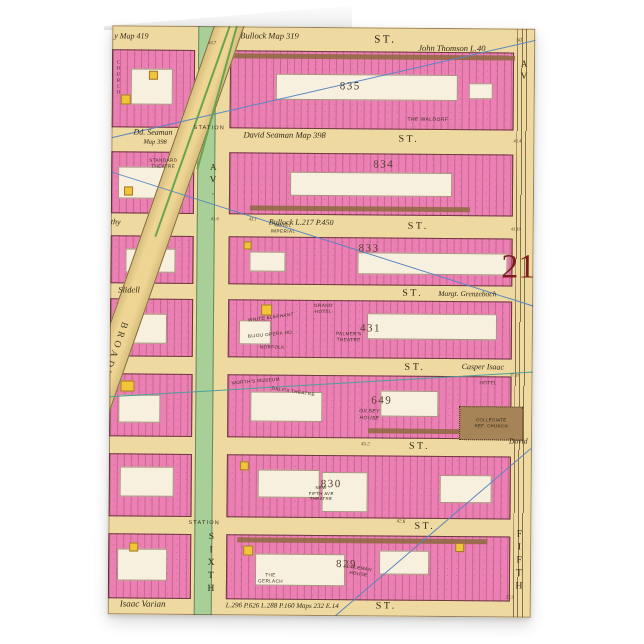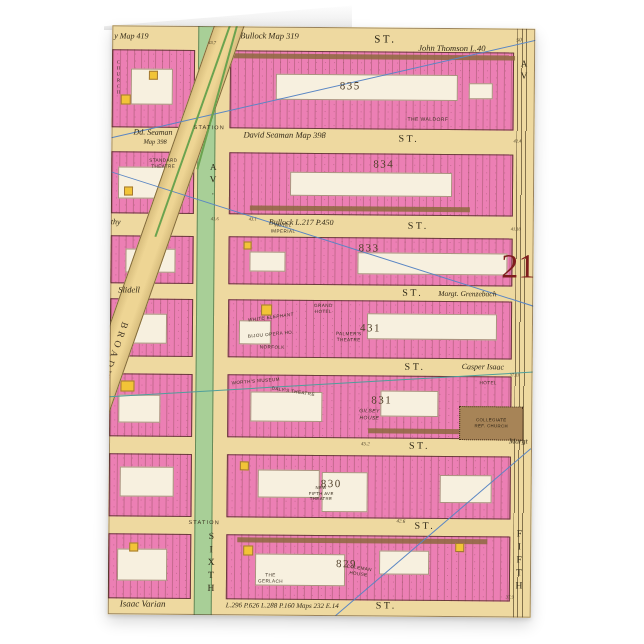--- a/index.html
+++ b/index.html
@@ -186,36 +186,36 @@
       <div class="itl" style="left:8px;top:259px;font-size:8.5px;">Slidell</div>
       <div class="st" style="left:292px;top:259px;">ST.</div>
       <div class="itl" style="left:328px;top:261px;font-size:7.5px;">Margt. Grenzebach</div>
 
       <div class="st" style="left:295px;top:333px;">ST.</div>
       <div class="itl" style="left:352px;top:334px;font-size:8px;">Casper Isaac</div>
       <div class="num" style="left:400px;top:344px;">37.11</div>
 
       <div class="num" style="left:252px;top:414px;font-size:5px;">45.2</div>
       <div class="st" style="left:300px;top:412px;">ST.</div>
-      <div class="itl" style="left:400px;top:408px;font-size:7.5px;">Margt</div>
+      <div class="itl" style="left:400px;top:408px;font-size:7.5px;">David</div>
 
       <div class="smallcaps" style="left:80px;top:493px;">STATION</div>
       <div class="num" style="left:288px;top:491px;font-size:5px;">42.6</div>
       <div class="st" style="left:306px;top:492px;">ST.</div>
 
       <div class="itl" style="left:12px;top:573px;font-size:9px;">Isaac Varian</div>
       <div class="itl" style="left:118px;top:575px;font-size:7px;">L.296 P.626 L.288 P.160 Maps 232 E.14</div>
       <div class="st" style="left:268px;top:572px;">ST.</div>
       <div class="num" style="left:398px;top:566px;">37.9</div>
 
       <div class="bno" style="left:228px;top:52px;">835</div>
       <div class="bno" style="left:262px;top:130px;">834</div>
       <div class="bno" style="left:248px;top:214px;">833</div>
       <div class="bno" style="left:250px;top:294px;">431</div>
-      <div class="bno" style="left:262px;top:366px;">831</div>
+      <div class="bno" style="left:262px;top:366px;">649</div>
       <div class="bno" style="left:212px;top:450px;">830</div>
       <div class="bno" style="left:228px;top:530px;">829</div>
 
       <div class="vert" style="left:4px;top:34px;font-size:4.5px;letter-spacing:1px;">CHURCH</div>
       <div class="bl" style="left:296px;top:88px;font-size:5px;">THE WALDORF</div>
       <div class="bl" style="left:38px;top:132px;">
         <span style="display:block;">STANDARD</span>
         <span style="display:block;">THEATRE</span>
       </div>
       <div class="bl" style="left:160px;top:196px;">

